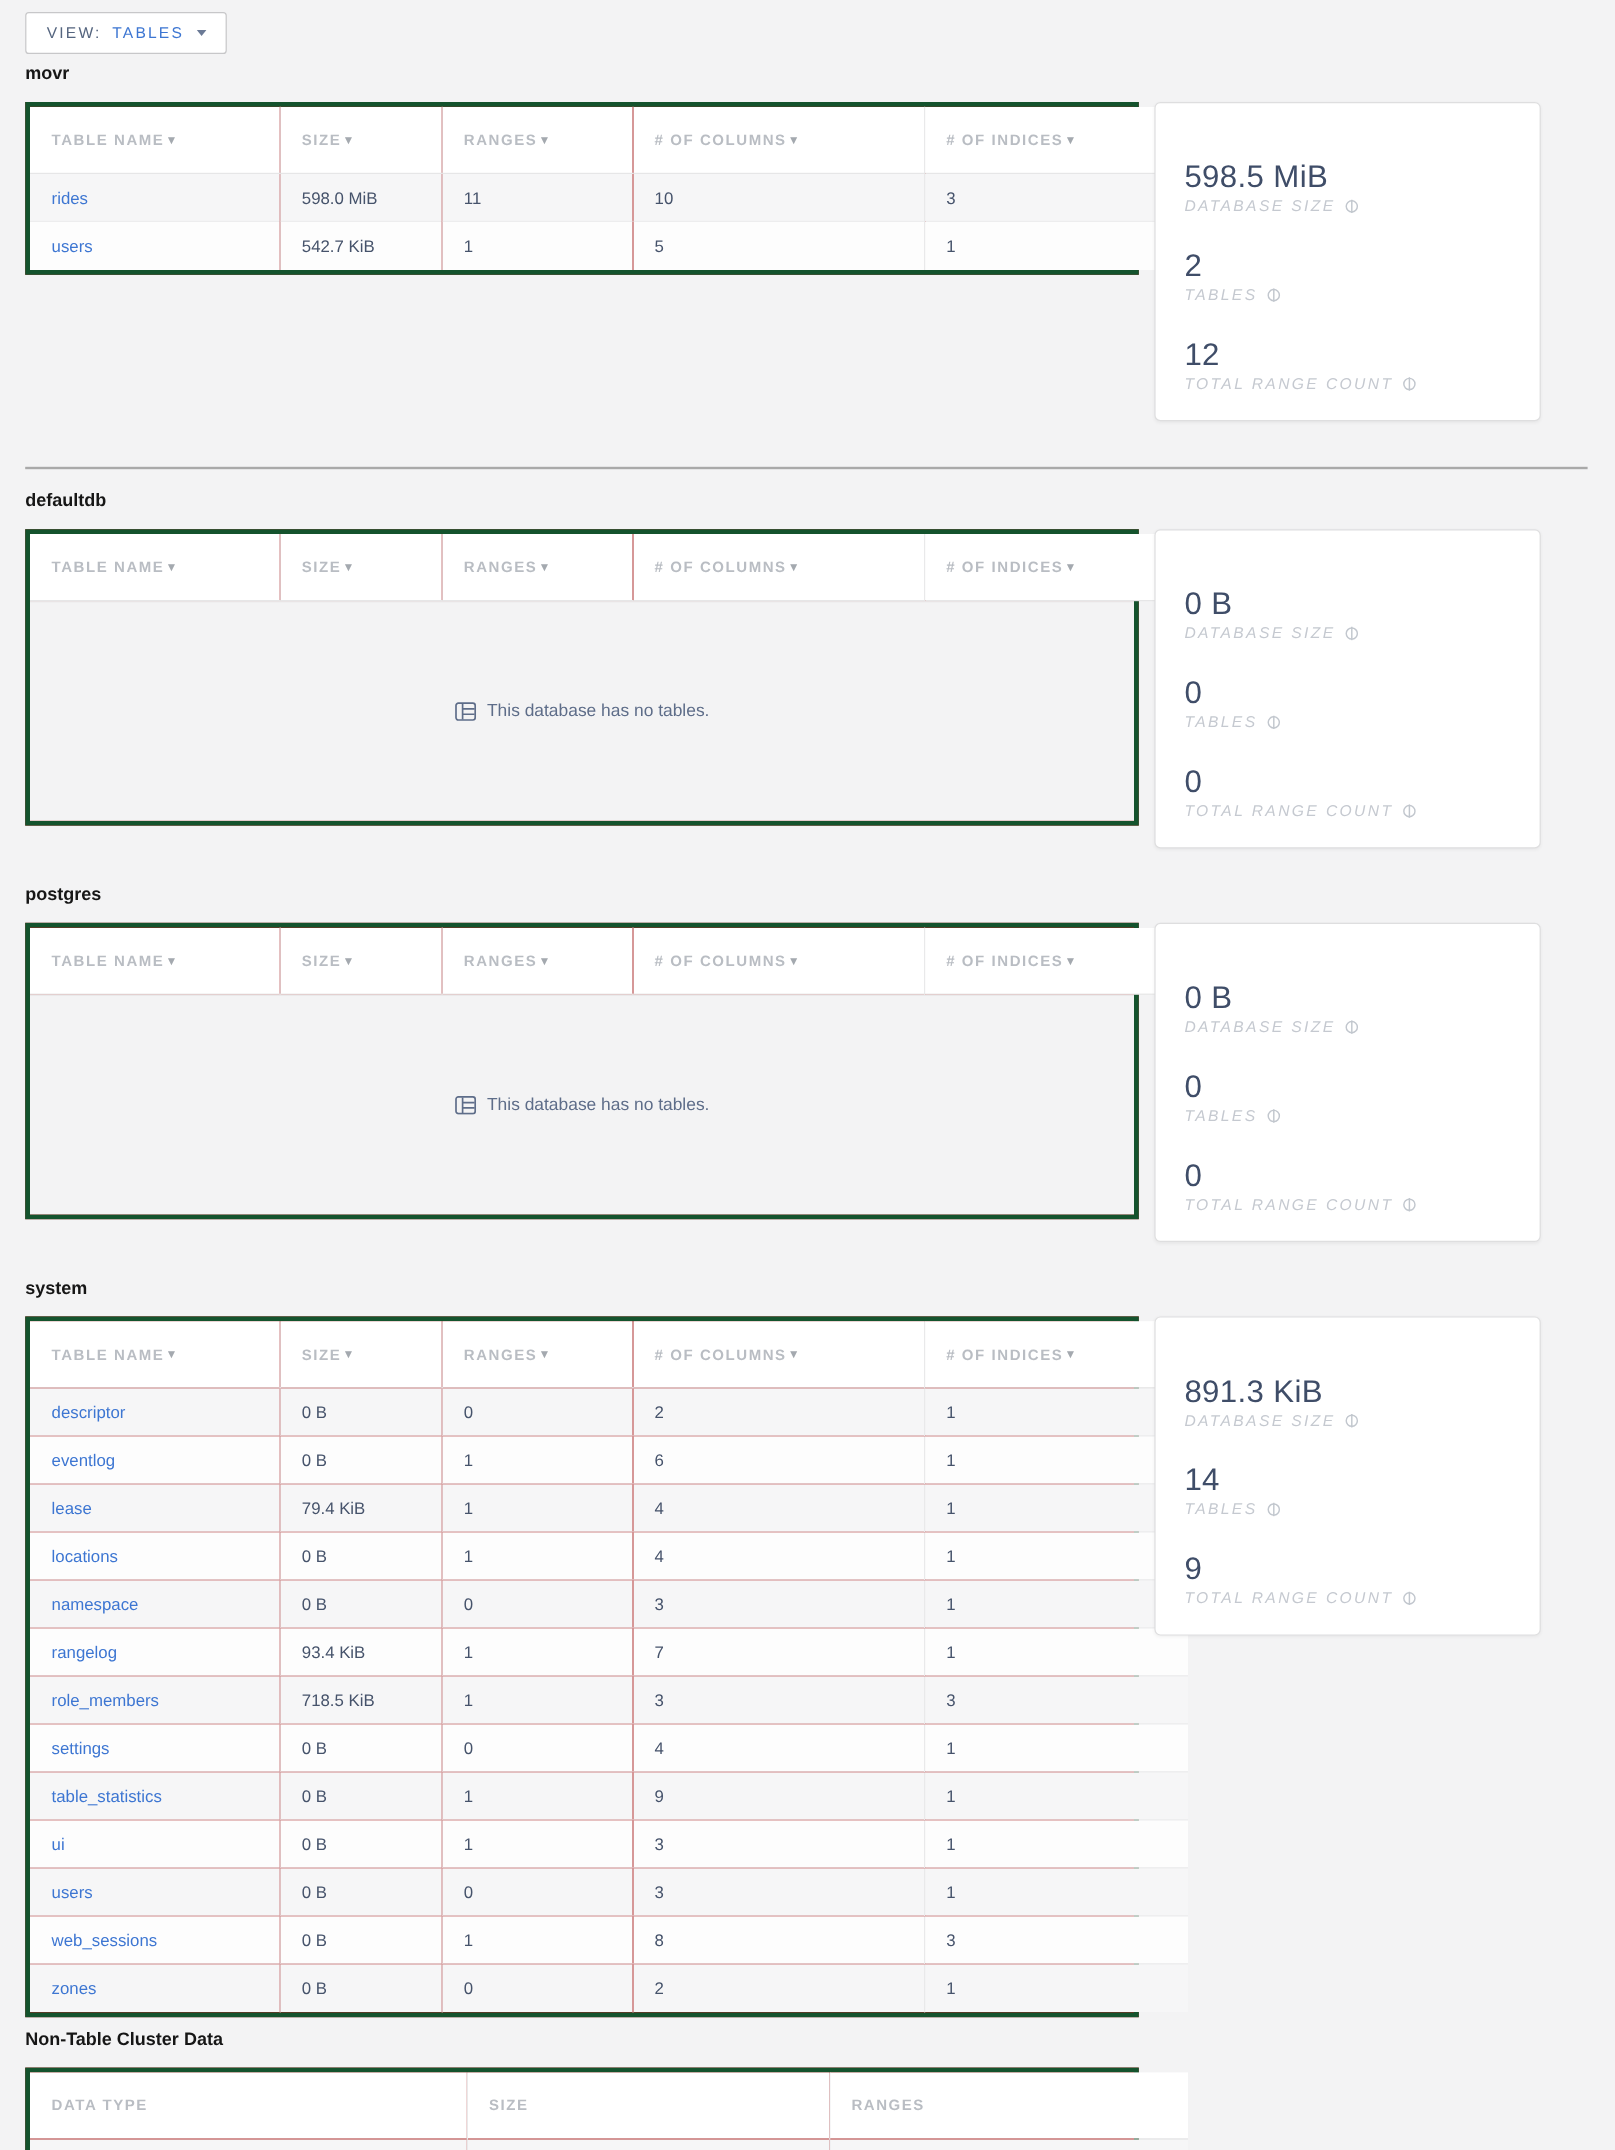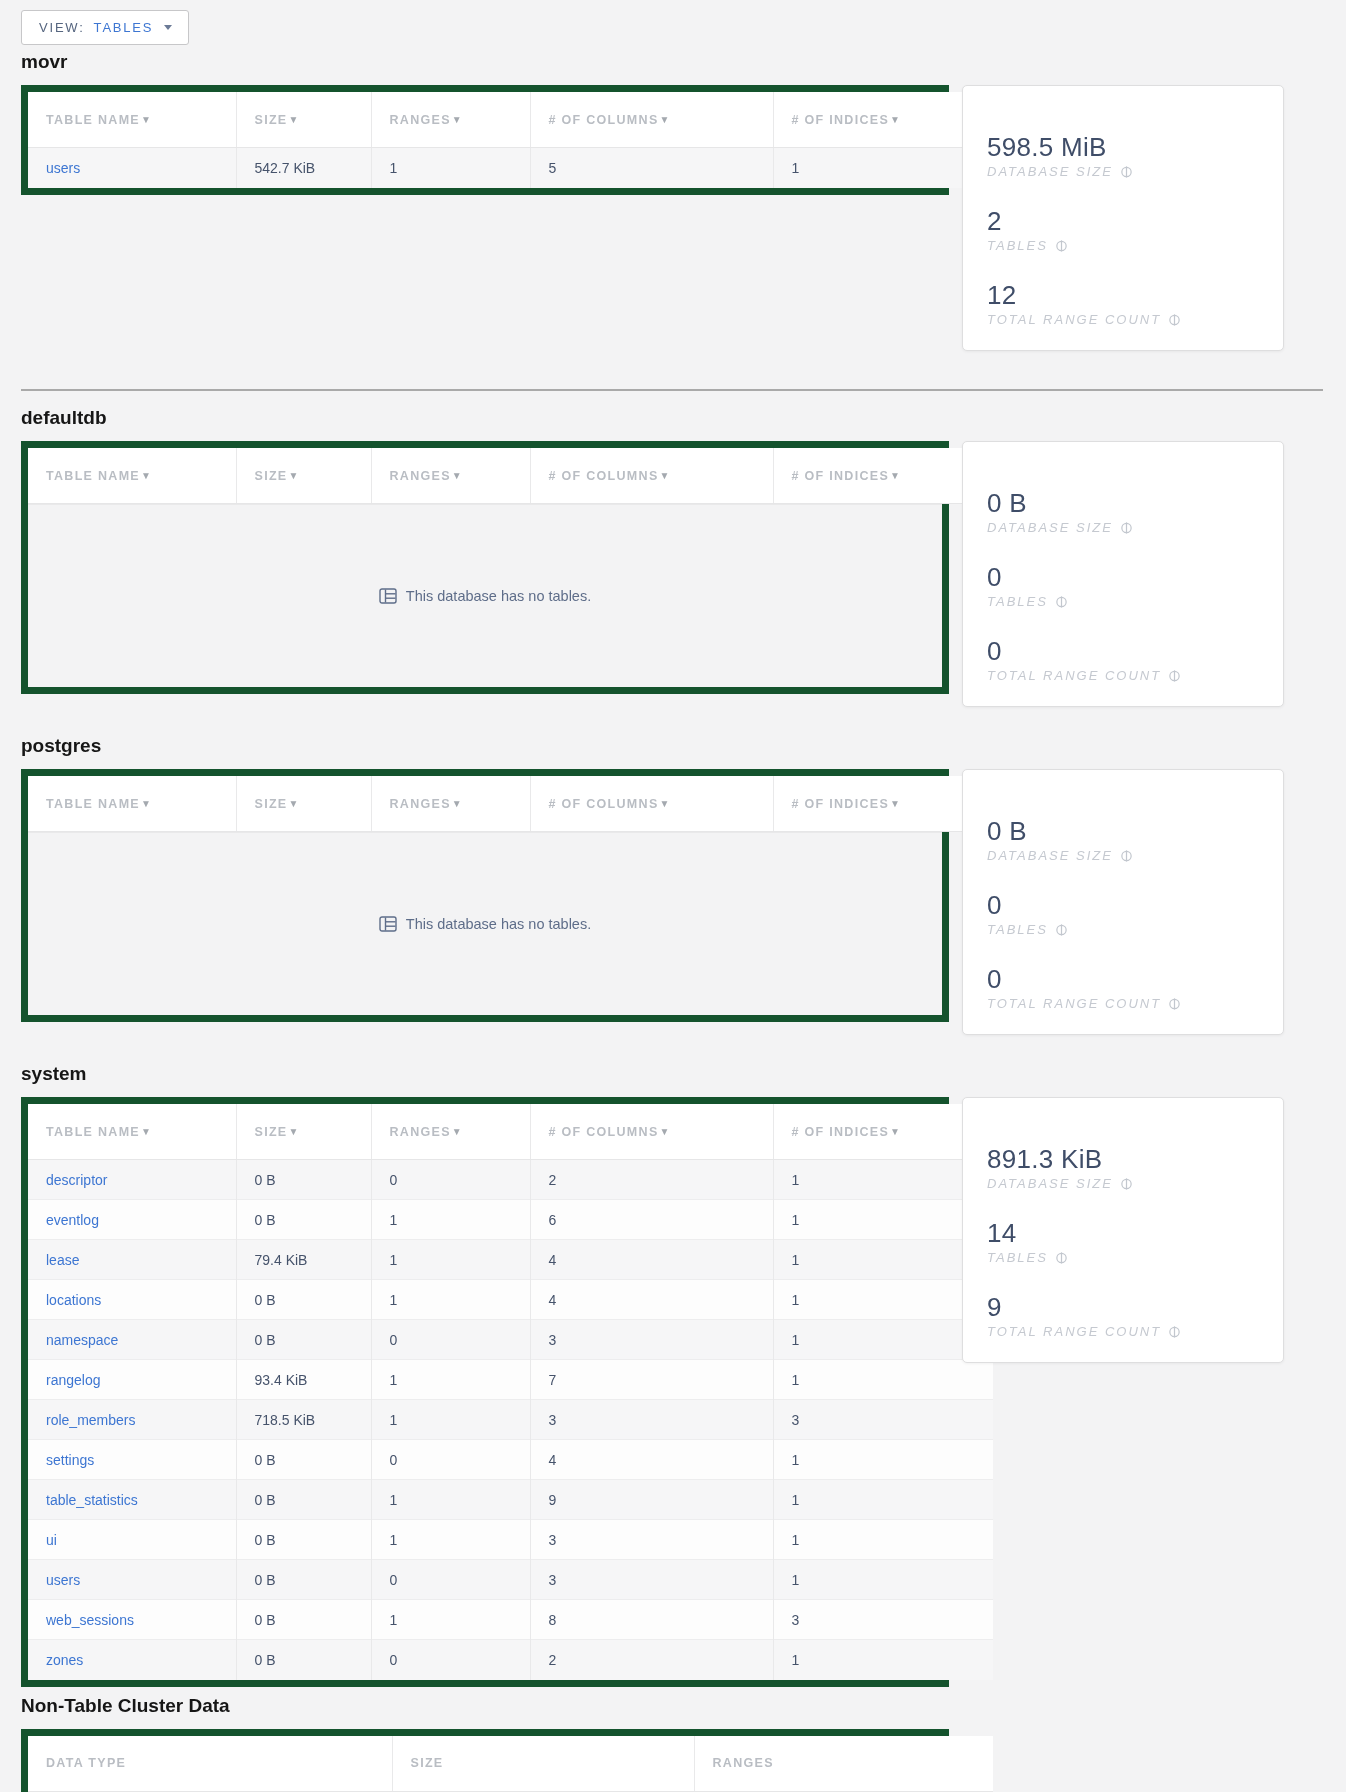--- a/index.html
+++ b/index.html
@@ -24,29 +24,29 @@
     border-left:4.5px solid transparent; border-right:4.5px solid transparent;
     border-top:5.5px solid #6b7a96; }
 
   
   .db-section { margin-top:30px; width:1302px; }
   #sections .db-section:first-of-type { margin-top:8px; }
   #sections .db-section:nth-of-type(2) {
     margin-top:38px; border-top:2px solid #a9a9a9; padding-top:18px;
   }
   .db-label {
-    font-size:19px; font-weight:700; color:#161616;
+    font-size:15px; font-weight:700; color:#161616;
     margin:0 0 15px 0; line-height:17px;
   }
   .section-row { display:flex; align-items:flex-start; }
 
   
   .tbl-wrap {
     width:928px; box-sizing:border-box;
-    background:#b91c1c; border:7px solid #14532d;
+    background:#b91c1c; border:4px solid #14532d;
   }
   table { width:100%; border-collapse:collapse; table-layout:fixed; }
   col.c0{width:208px} col.c1{width:135px} col.c2{width:159px} col.c3{width:243px} col.c4{width:220px}
   col.n0{width:364px} col.n1{width:302px} col.n2{width:299px}
   th {
     height:55px; background:#ffffff; color:#b9bdc3;
     font-size:12.5px; font-weight:700; letter-spacing:1.3px;
     text-align:left; padding:0 0 0 18px;
     border-right:1px solid #e9e9ea; border-bottom:1px solid #e6e6e7;
     white-space:nowrap; overflow:hidden;
@@ -116,20 +116,27 @@
               <thead>
                 <tr>
                   <th><span>TABLE NAME</span><span class="arrow">▼</span></th>
                   <th><span>SIZE</span><span class="arrow">▼</span></th>
                   <th><span>RANGES</span><span class="arrow">▼</span></th>
                   <th><span># OF COLUMNS</span><span class="arrow">▼</span></th>
                   <th><span># OF INDICES</span><span class="arrow">▼</span></th>
                 </tr>
               </thead>
               <tbody>
+                <tr>
+                  <td><a class="tbl-link">rides</a></td>
+                  <td>598.0 MiB</td>
+                  <td>11</td>
+                  <td>10</td>
+                  <td>3</td>
+                </tr>
                 <tr>
                   <td><a class="tbl-link">users</a></td>
                   <td>542.7 KiB</td>
                   <td>1</td>
                   <td>5</td>
                   <td>1</td>
                 </tr>
               </tbody>
             </table>
           </div>

